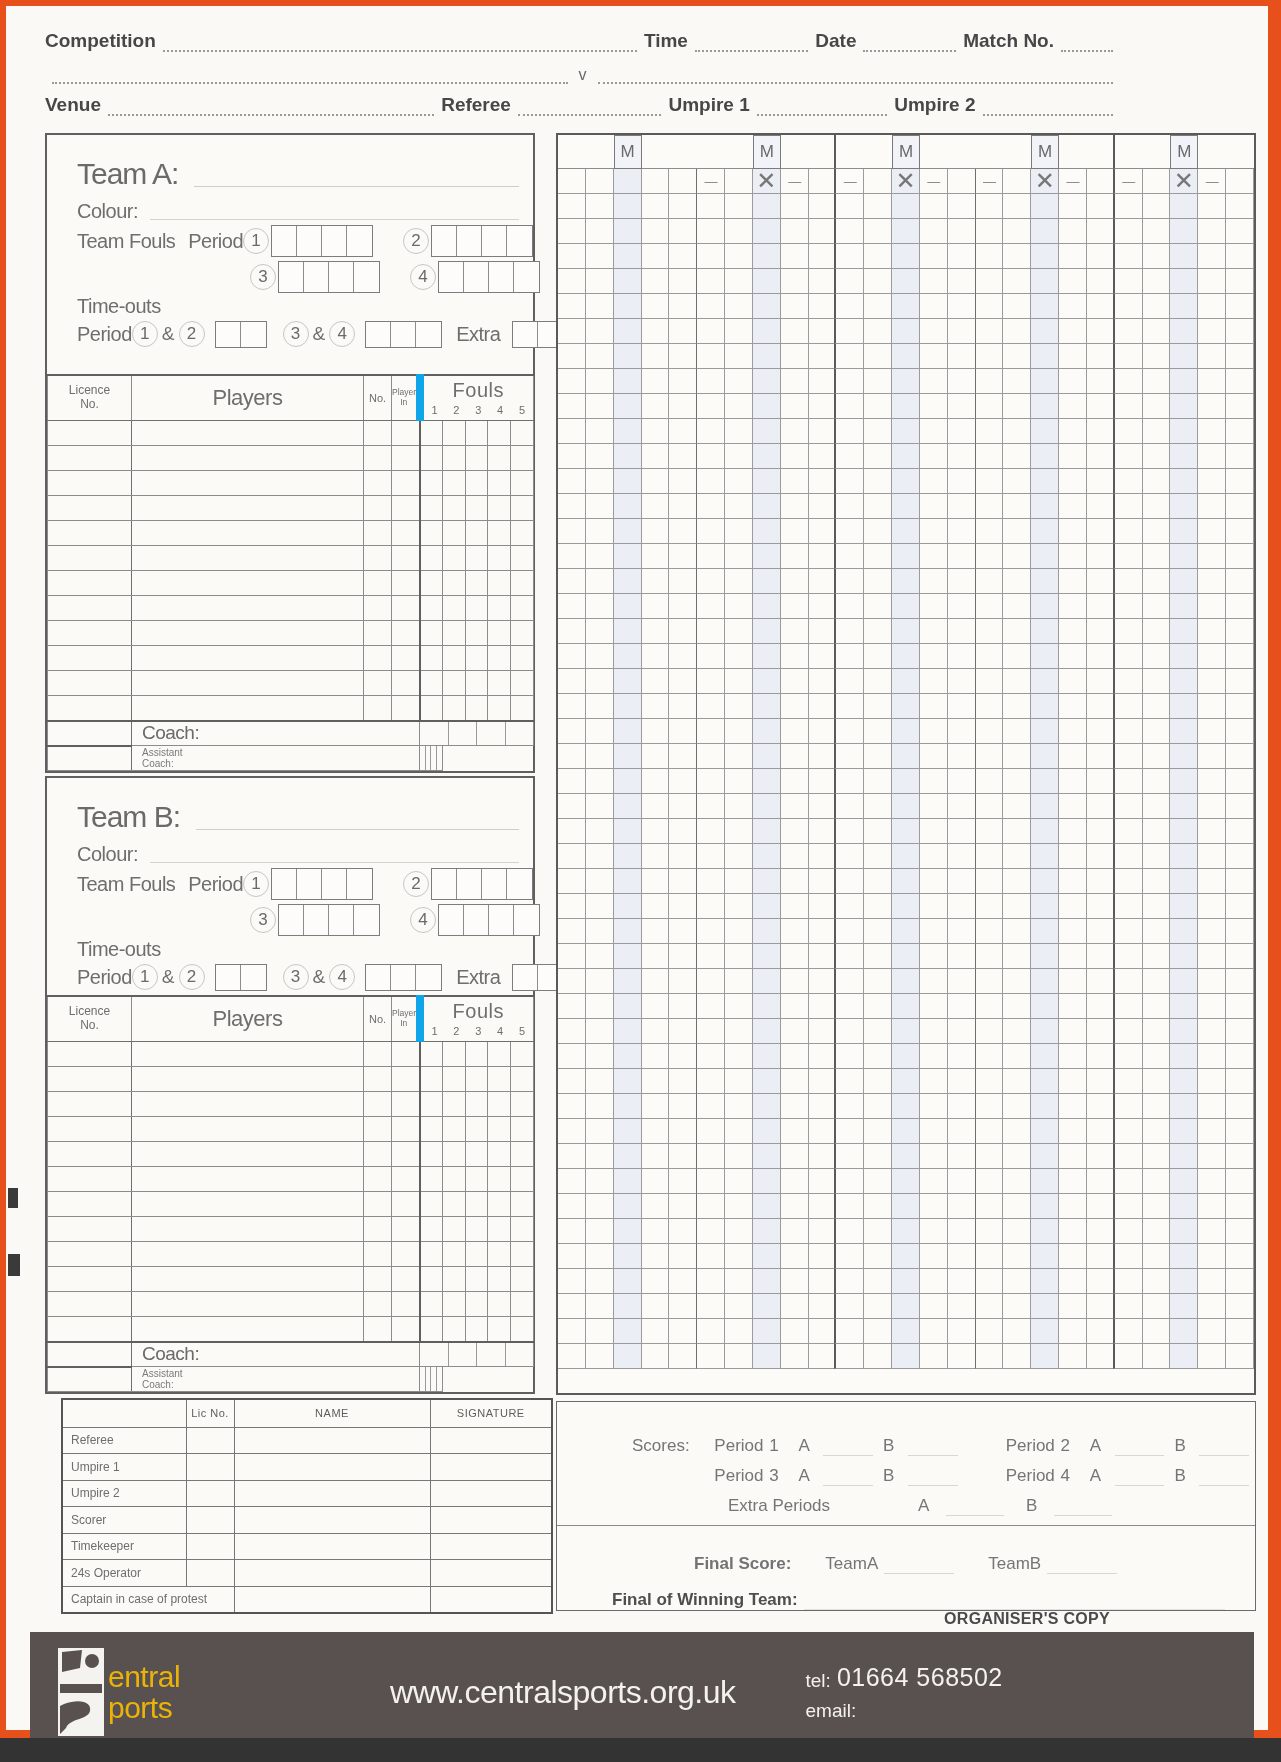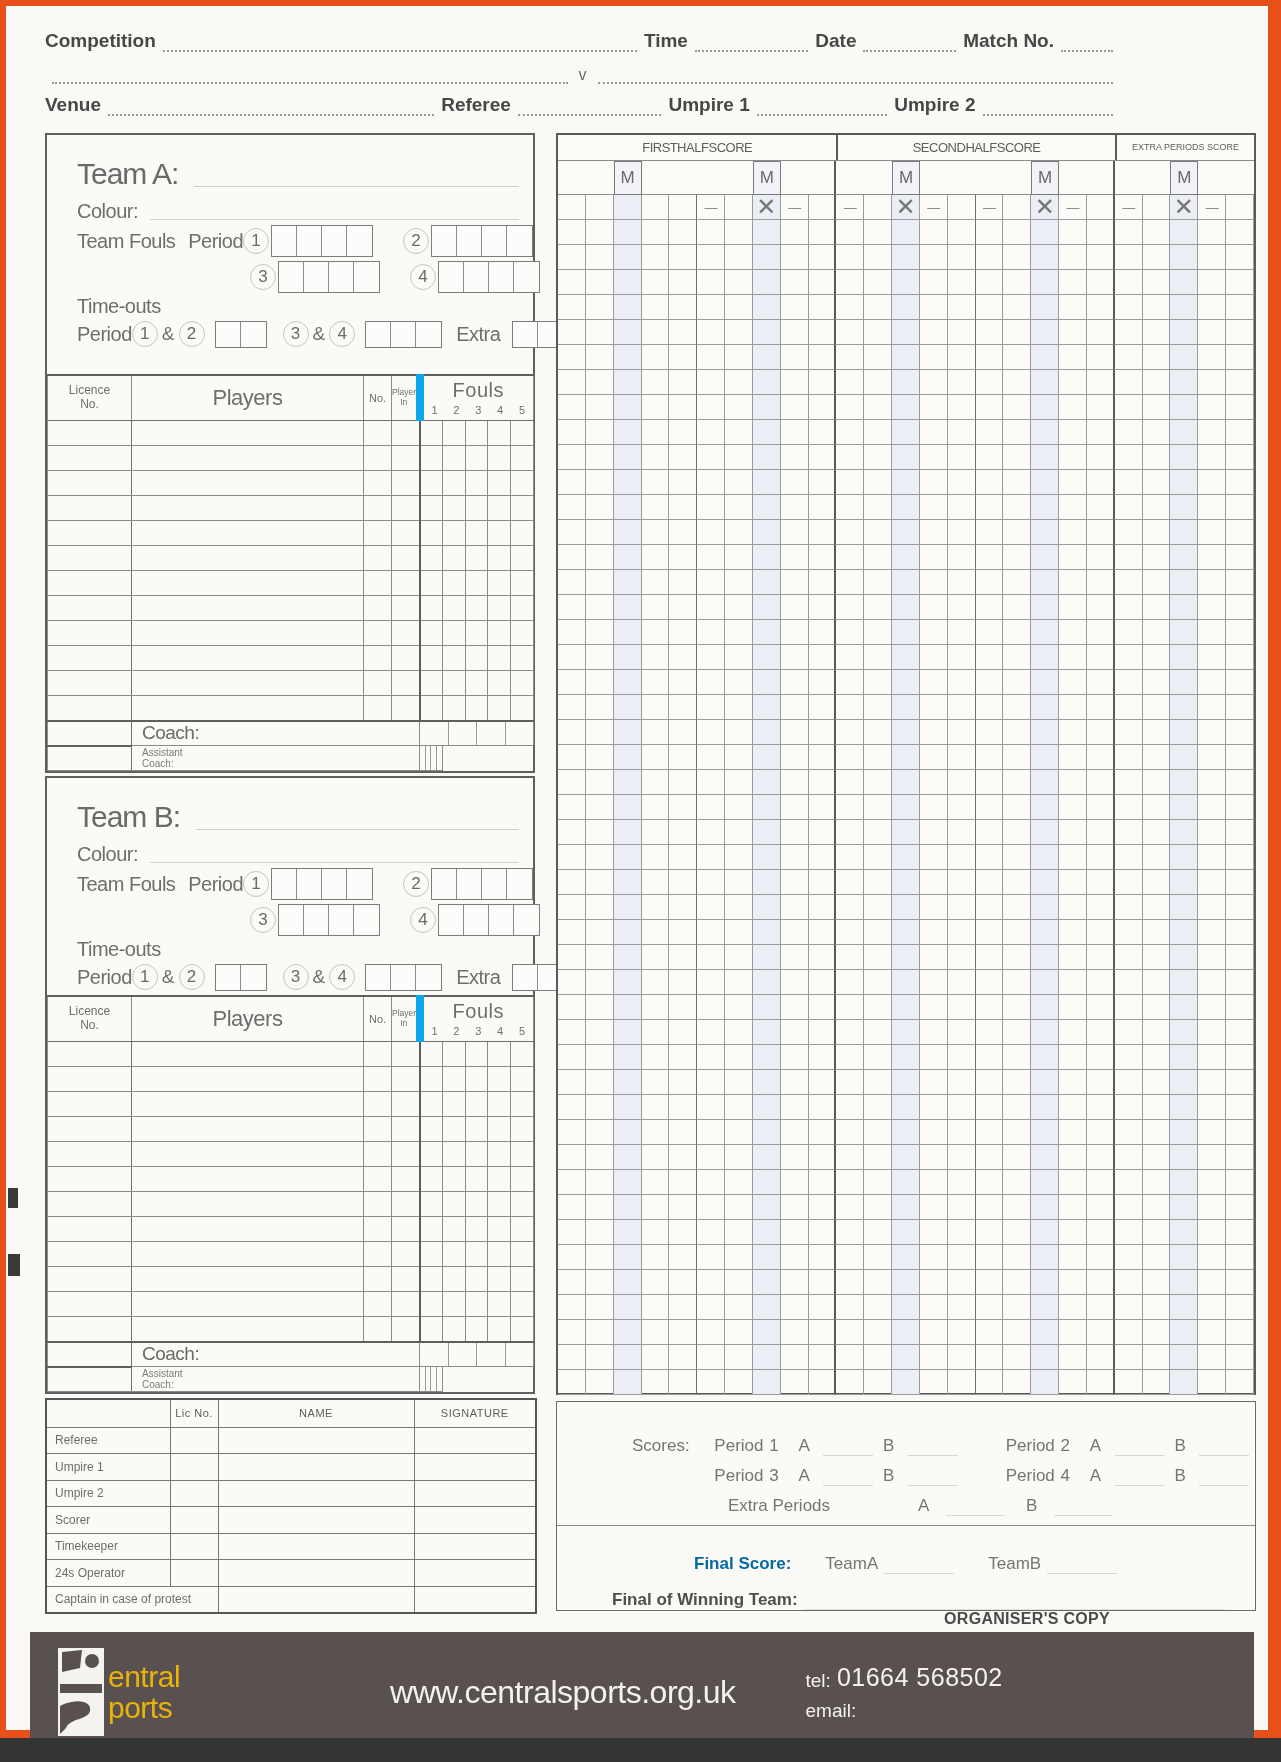--- a/index.html
+++ b/index.html
@@ -86,28 +86,28 @@
   .sg-cell.dash { font-size:13px; color:#808080; letter-spacing:-1px; }
 
   
   .scorespanel { position:absolute; left:550px; top:1395px; width:700px; height:210px; border:1.5px solid #6a6a6a; background:#fbfaf7; display:flex; flex-direction:column; }
   .sp-top { padding:24px 0 0 75px; height:128px; }
   .sp-row { display:flex; align-items:flex-end; height:30px; font-size:17px; color:#757575; }
   .sp-row .w { white-space:nowrap; }
   .uline { width:58px; border-bottom:1.5px solid #d8d7d3; height:12px; margin:0 6px; }
   .sp-bot { border-top:1.5px solid #8a8a8a; flex:1; padding:18px 0 0 75px; }
   .fs-row { display:flex; align-items:flex-end; font-size:17px; color:#757575; height:30px; }
-  .fs-lbl { font-weight:bold; color:#0369a1; font-size:17px; }
+  .fs-lbl { font-weight:bold; color:#737373; font-size:17px; }
   .win-row { display:flex; align-items:flex-end; margin-top:16px; padding-left:-10px; }
   .win-lbl { font-weight:bold; color:#4e4e4e; font-size:17px; margin-left:-20px; }
 
   
   .officials { position:absolute; left:39px; top:1392px; width:490px; border-collapse:collapse; table-layout:fixed; background:#fbfaf7; }
   .officials td, .officials th { border:1px solid #777; }
-  .officials { border:2px solid #555; }
+  .officials { border:2px solid #555;margin-left:16px; }
   .officials th { height:28px; font-size:11px; font-weight:normal; color:#5d5d5d; letter-spacing:0.5px; }
   .officials td { height:26.5px; font-size:12px; color:#6e6e6e; padding-left:8px; }
   .officials .c-role { width:124px; } .officials .c-lic { width:48px; } .officials .c-name { width:196px; } .officials .c-sig { width:122px; }
 
   .org-copy { position:absolute; right:158px; top:1604px; font-size:16px; font-weight:bold; color:#4a4a4a; letter-spacing:0.3px; }
 
   
   .footer { position:absolute; left:24px; top:1626px; width:1224px; height:120px; background:#595150; display:flex; align-items:center; color:#f4f2ef; }
   .logo { display:flex; align-items:center; margin-left:28px; }
   .logo-mark { width:46px; height:88px; background:#f5f3ef; position:relative; }
@@ -678,25 +678,20 @@
                   <div class="cell"></div>
                   <div class="cell"></div>
                 </div>
               </td>
           </tr>
         </tfoot>
       </table>
     </section>
 
     <div class="sgrid">
-        <div class="sg-hdr">
-          <div class="sg-sec" style="grid-column: span 10;">FIRST HALF SCORE</div>
-          <div class="sg-sec" style="grid-column: span 10;">SECOND HALF SCORE</div>
-          <div class="sg-sec small" style="grid-column: span 5;">EXTRA PERIODS SCORE</div>
-        </div>
         <div class="sg-row mrow">
           <div class="sg-cell"></div>
           <div class="sg-cell"></div>
           <div class="sg-cell m">M</div>
           <div class="sg-cell"></div>
           <div class="sg-cell"></div>
           <div class="sg-cell"></div>
           <div class="sg-cell"></div>
           <div class="sg-cell m">M</div>
           <div class="sg-cell"></div>

